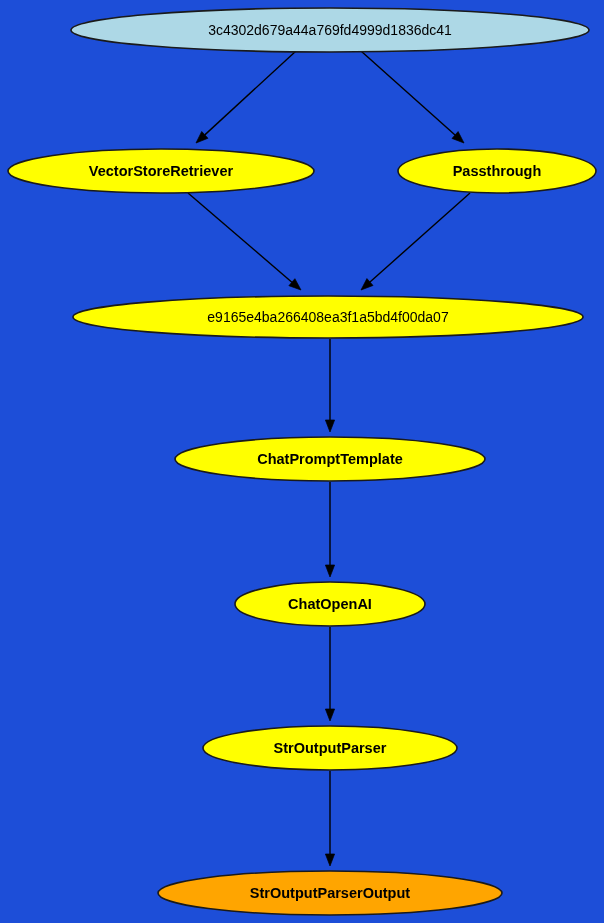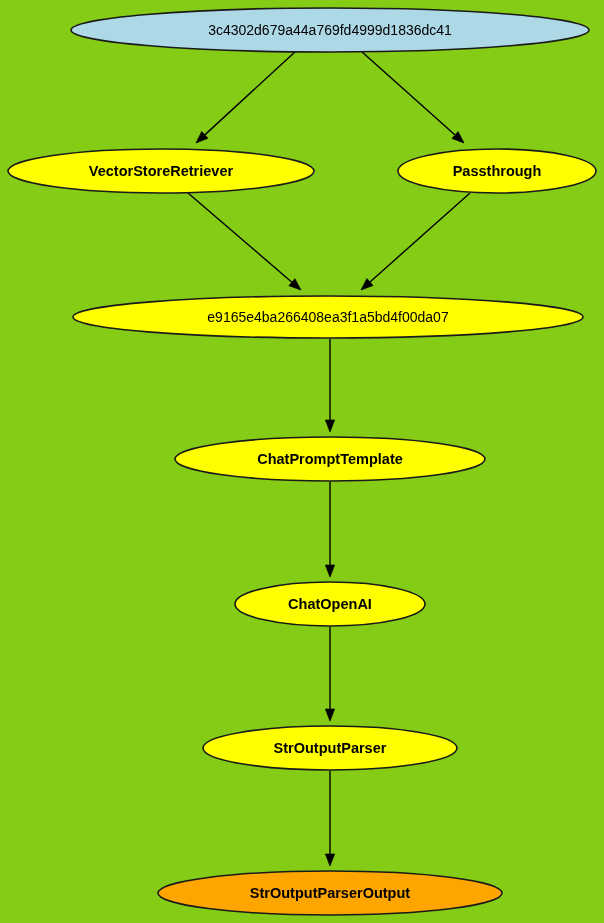--- a/index.html
+++ b/index.html
@@ -11,21 +11,21 @@
   body {
     width: 604px;
     height: 923px;
     overflow: hidden;
     font-family: "Liberation Sans", sans-serif;
   }
   #graph-root {
     position: relative;
     width: 604px;
     height: 923px;
-    background: #84cc16;
+    background: #1d4ed8;
   }
   svg#graph-canvas {
     position: absolute;
     left: 0;
     top: 0;
     width: 604px;
     height: 923px;
     display: block;
   }
   .node-ellipse {

